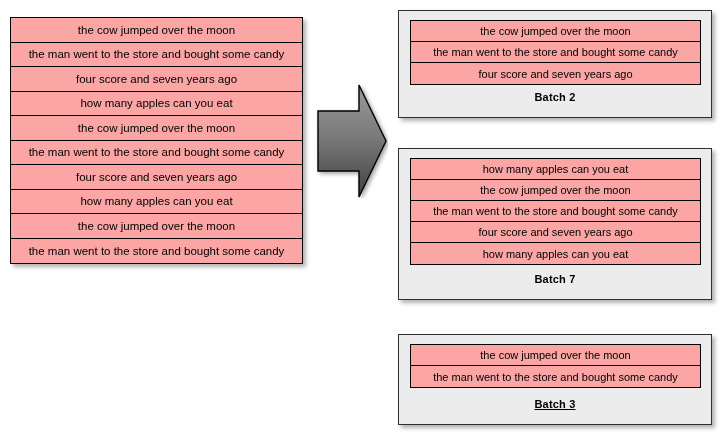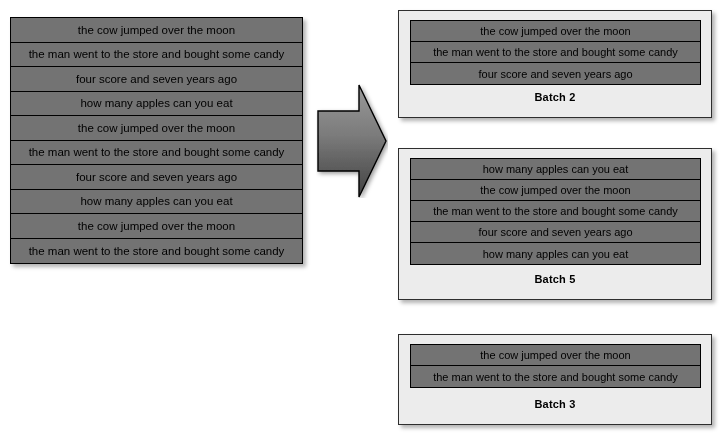--- a/index.html
+++ b/index.html
@@ -24,21 +24,21 @@
     box-sizing: border-box;
   }
   .row {
     box-sizing: border-box;
     border-bottom: 1px solid #000000;
     display: flex;
     align-items: center;
     justify-content: center;
     text-align: right;
     color: #000000;
-    background: #737373;
+    background: #fca5a5;
     white-space: nowrap;
     overflow: hidden;
   }
   .row:last-child { border-bottom: none; }
 
   
   #input-list {
     left: 10px;
     top: 17px;
     width: 293px;
@@ -90,21 +90,21 @@
     letter-spacing: 0.2px;
   }
 
   #batch-1 { top: 10px;  height: 108px; }
   #batch-1 .batch-label { bottom: 14px; }
 
   #batch-2 { top: 148px; height: 152px; }
   #batch-2 .batch-label { bottom: 14px; }
 
   #batch-3 { top: 334px; height: 91px; }
-  #batch-3 .batch-label { bottom: 14px; }
+  #batch-3 .batch-label { bottom: 14px; text-decoration: underline; }
 </style>
 </head>
 <body>
 
 <div class="row-list" id="input-list">
     <div class="row">the cow jumped over the moon</div>
     <div class="row">the man went to the store and bought some candy</div>
     <div class="row">four score and seven years ago</div>
     <div class="row">how many apples can you eat</div>
     <div class="row">the cow jumped over the moon</div>
@@ -141,21 +141,21 @@
 </div>
 
 <div class="batch" id="batch-2">
   <div class="row-list">
       <div class="row">how many apples can you eat</div>
       <div class="row">the cow jumped over the moon</div>
       <div class="row">the man went to the store and bought some candy</div>
       <div class="row">four score and seven years ago</div>
       <div class="row">how many apples can you eat</div>
     </div>
-  <div class="batch-label">Batch 5</div>
+  <div class="batch-label">Batch 7</div>
 </div>
 
 <div class="batch" id="batch-3">
   <div class="row-list">
       <div class="row">the cow jumped over the moon</div>
       <div class="row">the man went to the store and bought some candy</div>
     </div>
   <div class="batch-label">Batch 3</div>
 </div>
 

